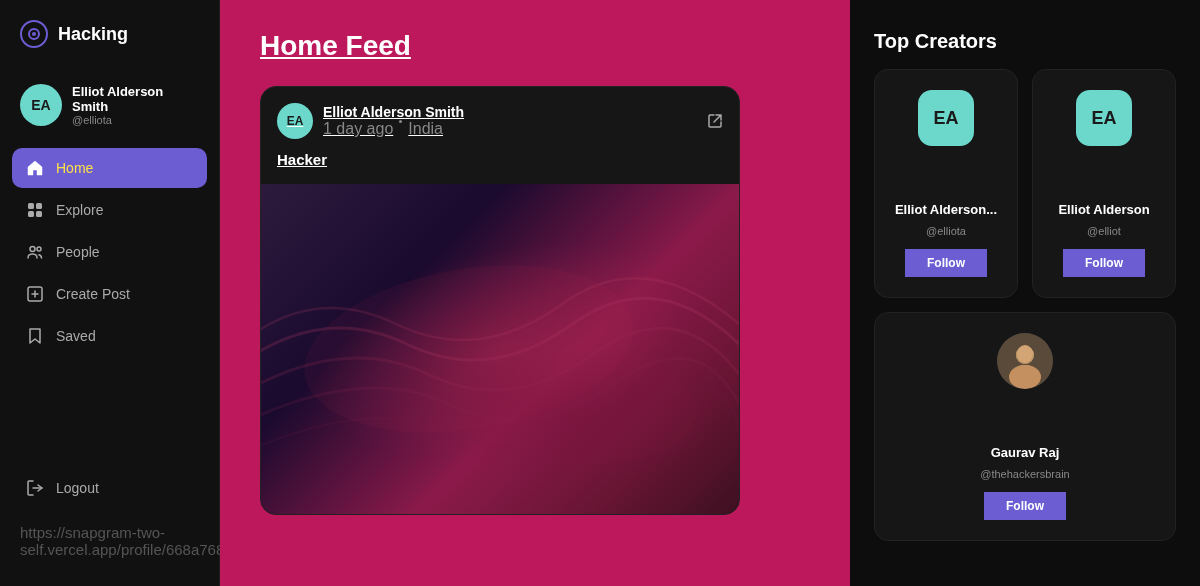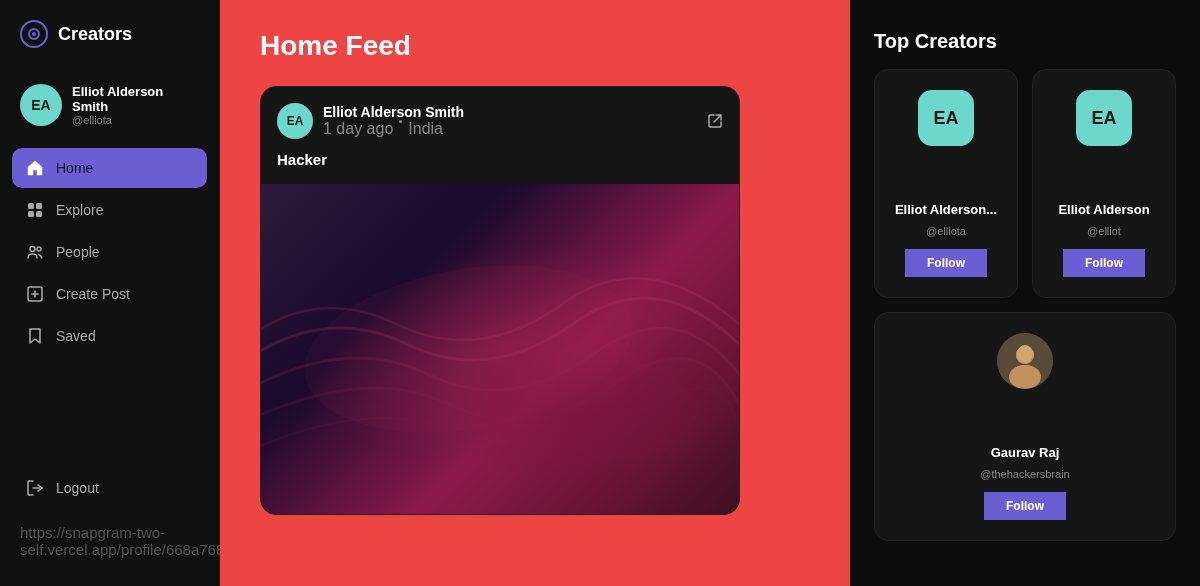--- a/index.html
+++ b/index.html
@@ -94,21 +94,21 @@
       padding: 11px 14px;
       border-radius: 10px;
       cursor: pointer;
       font-size: 14px;
       font-weight: 500;
       color: #aaaaaa;
       transition: background 0.2s;
     }
     .nav-item.active {
       background: #6c5dd3;
-      color: #0f172a;
+      color: #fde047;
     }
     .nav-icon {
       width: 18px;
       height: 18px;
       display: flex;
       align-items: center;
       justify-content: center;
       flex-shrink: 0;
     }
     .nav-bottom {
@@ -119,21 +119,22 @@
       font-size: 15px;
       color: #555;
       padding: 8px 20px;
     }
 
     
     .main-content {
       flex: 1;
       padding: 30px 40px;
       overflow-y: auto;
-      background: #ef4444;
+      background: #be185d;
+      text-decoration: underline;
     }
     .page-title {
       font-size: 28px;
       font-weight: 700;
       margin-bottom: 24px;
       color: #ffffff;
     }
 
     
     .post-card {
@@ -309,21 +310,21 @@
 <body>
 
 <aside class="sidebar">
   <div class="logo">
     <div class="logo-icon">
       <svg width="14" height="14" viewBox="0 0 14 14">
         <circle cx="7" cy="7" r="5" fill="none" stroke="#6c5dd3" stroke-width="2"></circle>
         <circle cx="7" cy="7" r="2" fill="#6c5dd3"></circle>
       </svg>
     </div>
-    <span class="logo-text">Creators</span>
+    <span class="logo-text">Hacking</span>
   </div>
 
   <div class="user-profile">
     <div class="avatar-circle">EA</div>
     <div class="user-info">
       <div class="name">Elliot Alderson Smith</div>
       <div class="handle">@elliota</div>
     </div>
   </div>
 

